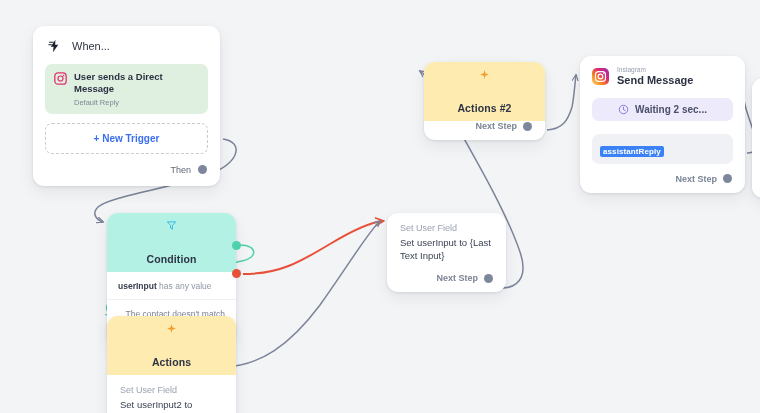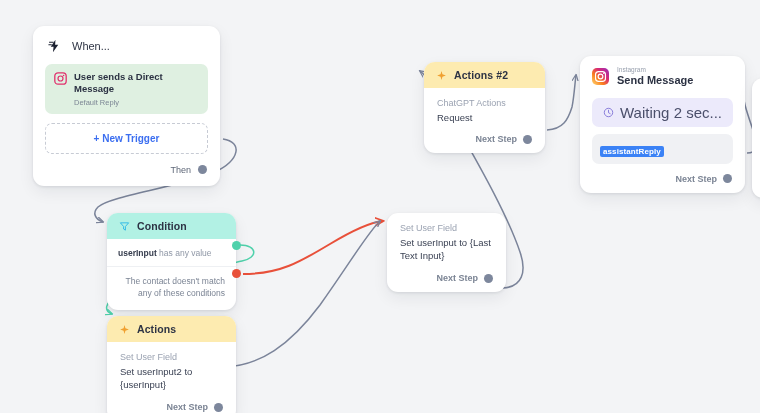--- a/index.html
+++ b/index.html
@@ -33,26 +33,27 @@
     position: absolute;
     background: #ffffff;
     border-radius: 11px;
     box-shadow: 0 1px 3px rgba(16,24,40,0.10), 0 6px 16px rgba(16,24,40,0.07);
     z-index: 2;
     overflow: hidden;
   }
   .node-head {
     display: flex;
     align-items: center;
-    gap: 7px;
+    gap: 22px;
     padding: 7px 12px;
     font-size: 10.5px;
     font-weight: 600;
     color: #2d3344;
     letter-spacing: .1px;
+    flex-direction: column;
   }
   .head-yellow { background: #fdebb0; }
   .head-teal { background: #b2f1e4; }
   .node-body { padding: 9px 13px 10px 13px; }
   .row-label {
     font-size: 9px;
     color: #9aa2b1;
     line-height: 1.5;
   }
   .row-value {
@@ -180,26 +181,26 @@
   .ig-title { font-size: 11px; font-weight: 700; color: #2b3142; line-height: 1.25; }
   .ig-chip {
     margin: 8px 12px 0 12px;
     background: #eceafb;
     border-radius: 7px;
     padding: 6px 0;
     display: flex;
     align-items: center;
     justify-content: center;
     gap: 6px;
-    font-size: 15px;
+    font-size: 10px;
     color: #4b4f6b;
-    font-weight: 400;
+    font-weight: 700;
   }
   .ig-msg {
-    margin: 7px 12px 0 12px;
+    margin: 13px 12px 0 12px;
     background: #f0f1f4;
     border-radius: 7px;
     padding: 6px 8px;
   }
   .token {
     background: #3b82f6;
     color: #ffffff;
     font-size: 8px;
     border-radius: 2px;
     padding: 1px 3px;
@@ -334,24 +335,20 @@
   </div>
 
   <div class="node" id="actions2-node">
     <div class="node-head head-yellow">
       <span class="ic">
         <svg width="11" height="11" viewBox="0 0 24 24">
           <path d="M12 2 L14 9.5 L21.5 12 L14 14.5 L12 22 L10 14.5 L2.5 12 L10 9.5 z" fill="#f0a030"></path>
         </svg>
       </span>
       <span>Actions #2</span>
-    </div>
-    <div class="node-body">
-      <div class="row-label">ChatGPT Actions</div>
-      <div class="row-value">Request</div>
     </div>
     <div class="nextstep">
       <span>Next Step</span>
       <span class="port"></span>
     </div>
   </div>
 
   <div class="node" id="ig-node">
     <div class="ig-head">
       <span class="ic">

